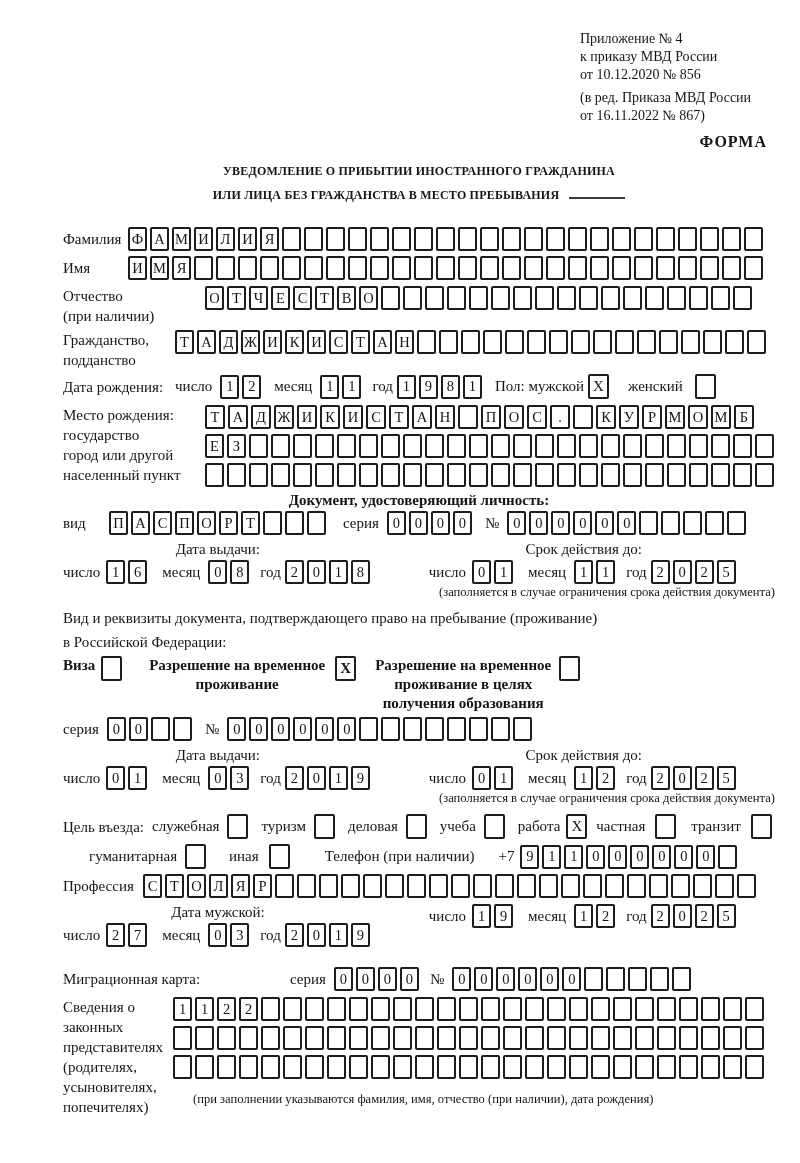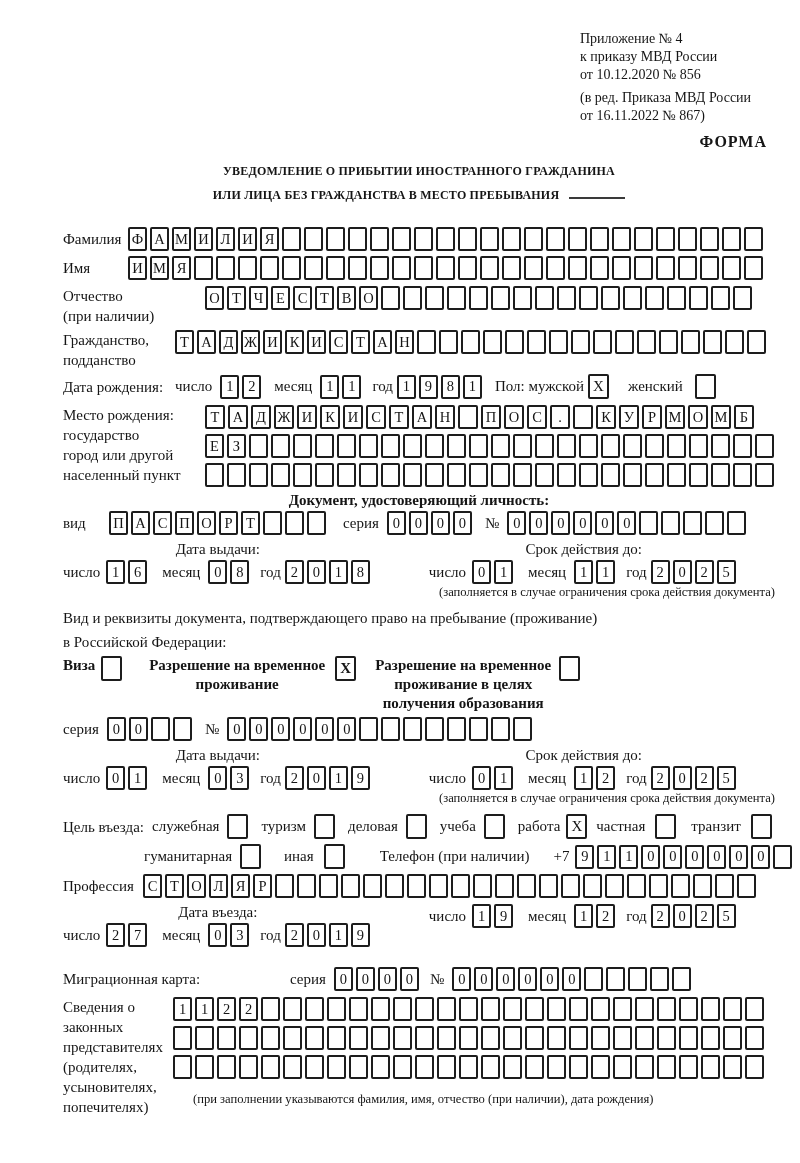--- a/index.html
+++ b/index.html
@@ -533,21 +533,21 @@
       <span class="fld ml10">учеба</span>
       <span class="cell cb ml8"></span>
       <span class="fld ml10">работа</span>
       <span class="cell cb ml6">X</span>
       <span class="fld ml6">частная</span>
       <span class="cell cb ml10"></span>
       <span class="fld ml12">транзит</span>
       <span class="cell cb ml10"></span>
     </div>
 
-    <div class="frow" style="margin-top:5px;margin-left:81px;">
+    <div class="frow" style="margin-top:5px;margin-left:26px;">
       <span class="fld">гуманитарная</span>
       <span class="cell cb ml8"></span>
       <span class="fld ml20">иная</span>
       <span class="cell cb ml10"></span>
       <span class="fld ml32">Телефон (при наличии)</span>
       <span class="fld ml24">+7</span>
       <span class="cells ml6">
           <span class="cell">9</span>
           <span class="cell">1</span>
           <span class="cell">1</span>
@@ -590,21 +590,21 @@
           <span class="cell"></span>
           <span class="cell"></span>
           <span class="cell"></span>
           <span class="cell"></span>
           <span class="cell"></span>
         </span>
     </div>
 
     <div class="dates">
       <div class="dg">
-        <div class="dg-title">Дата въезда:</div>
+        <div class="dg-title">Дата мужской:</div>
         <div class="dg-fields">
           <span class="fld">число</span>
           <span class="cells ml6">
               <span class="cell">2</span>
               <span class="cell">7</span>
             </span>
           <span class="fld ml12">месяц</span>
           <span class="cells ml8">
               <span class="cell">0</span>
               <span class="cell">3</span>

